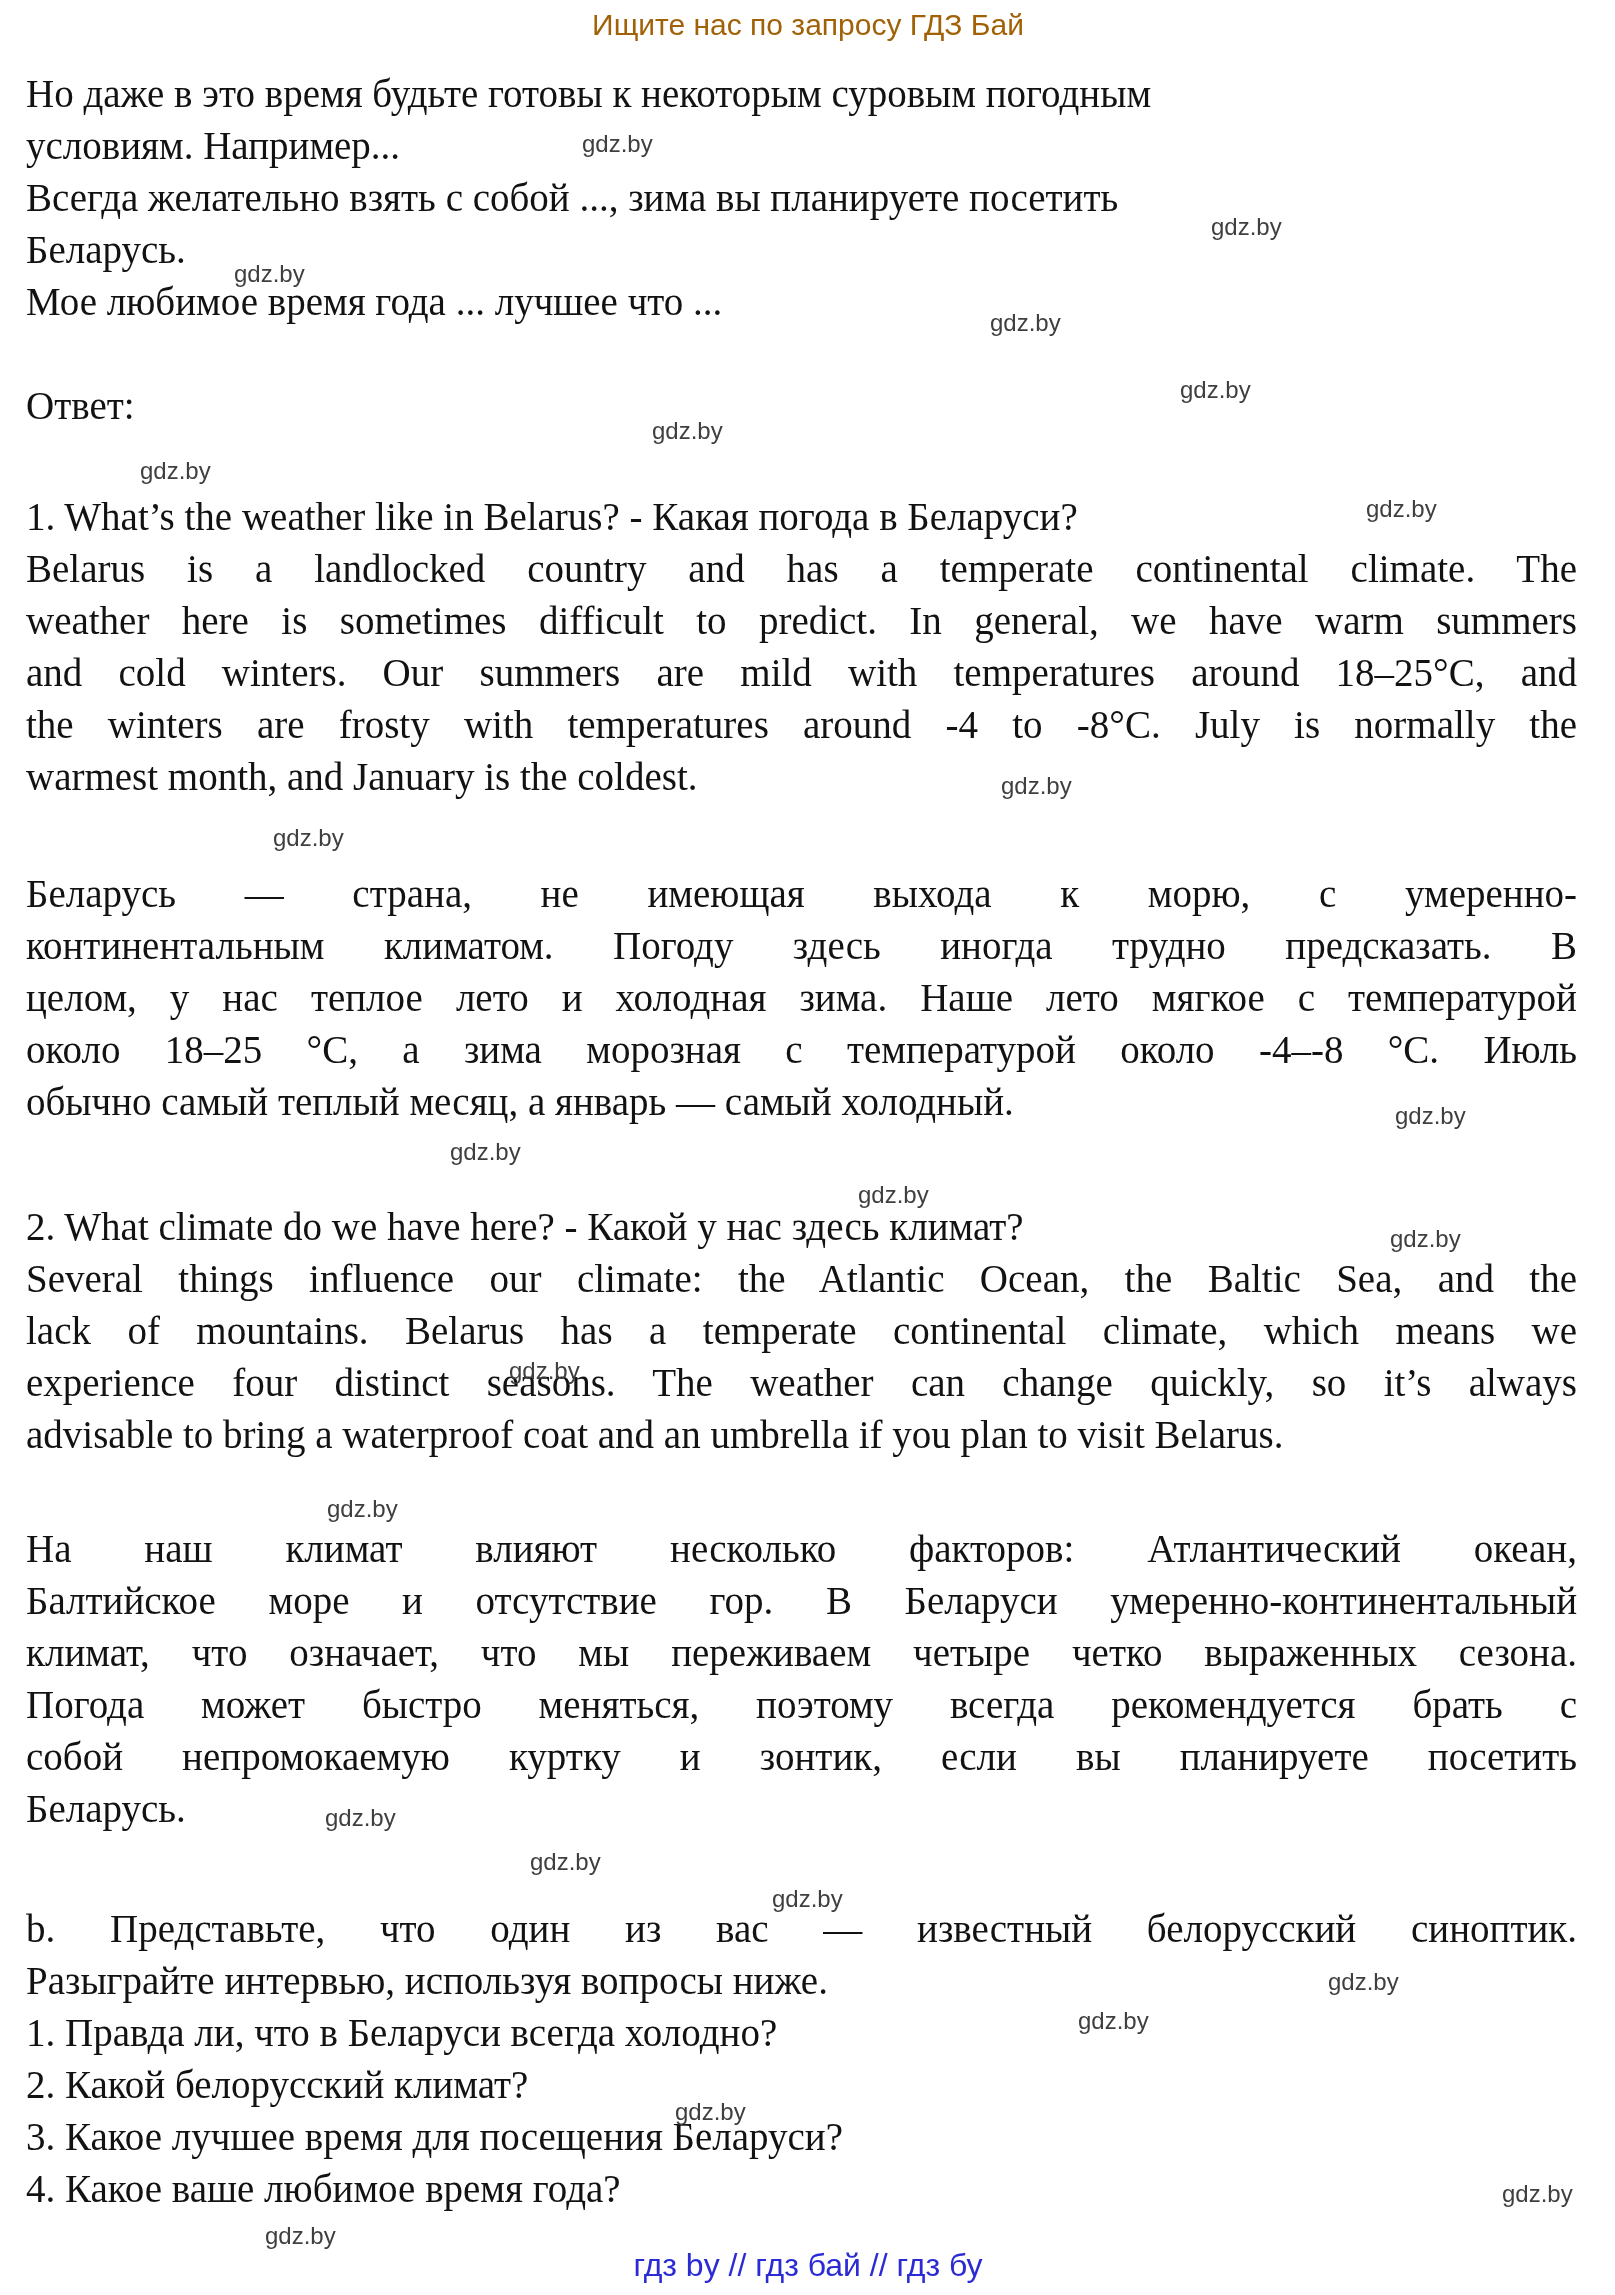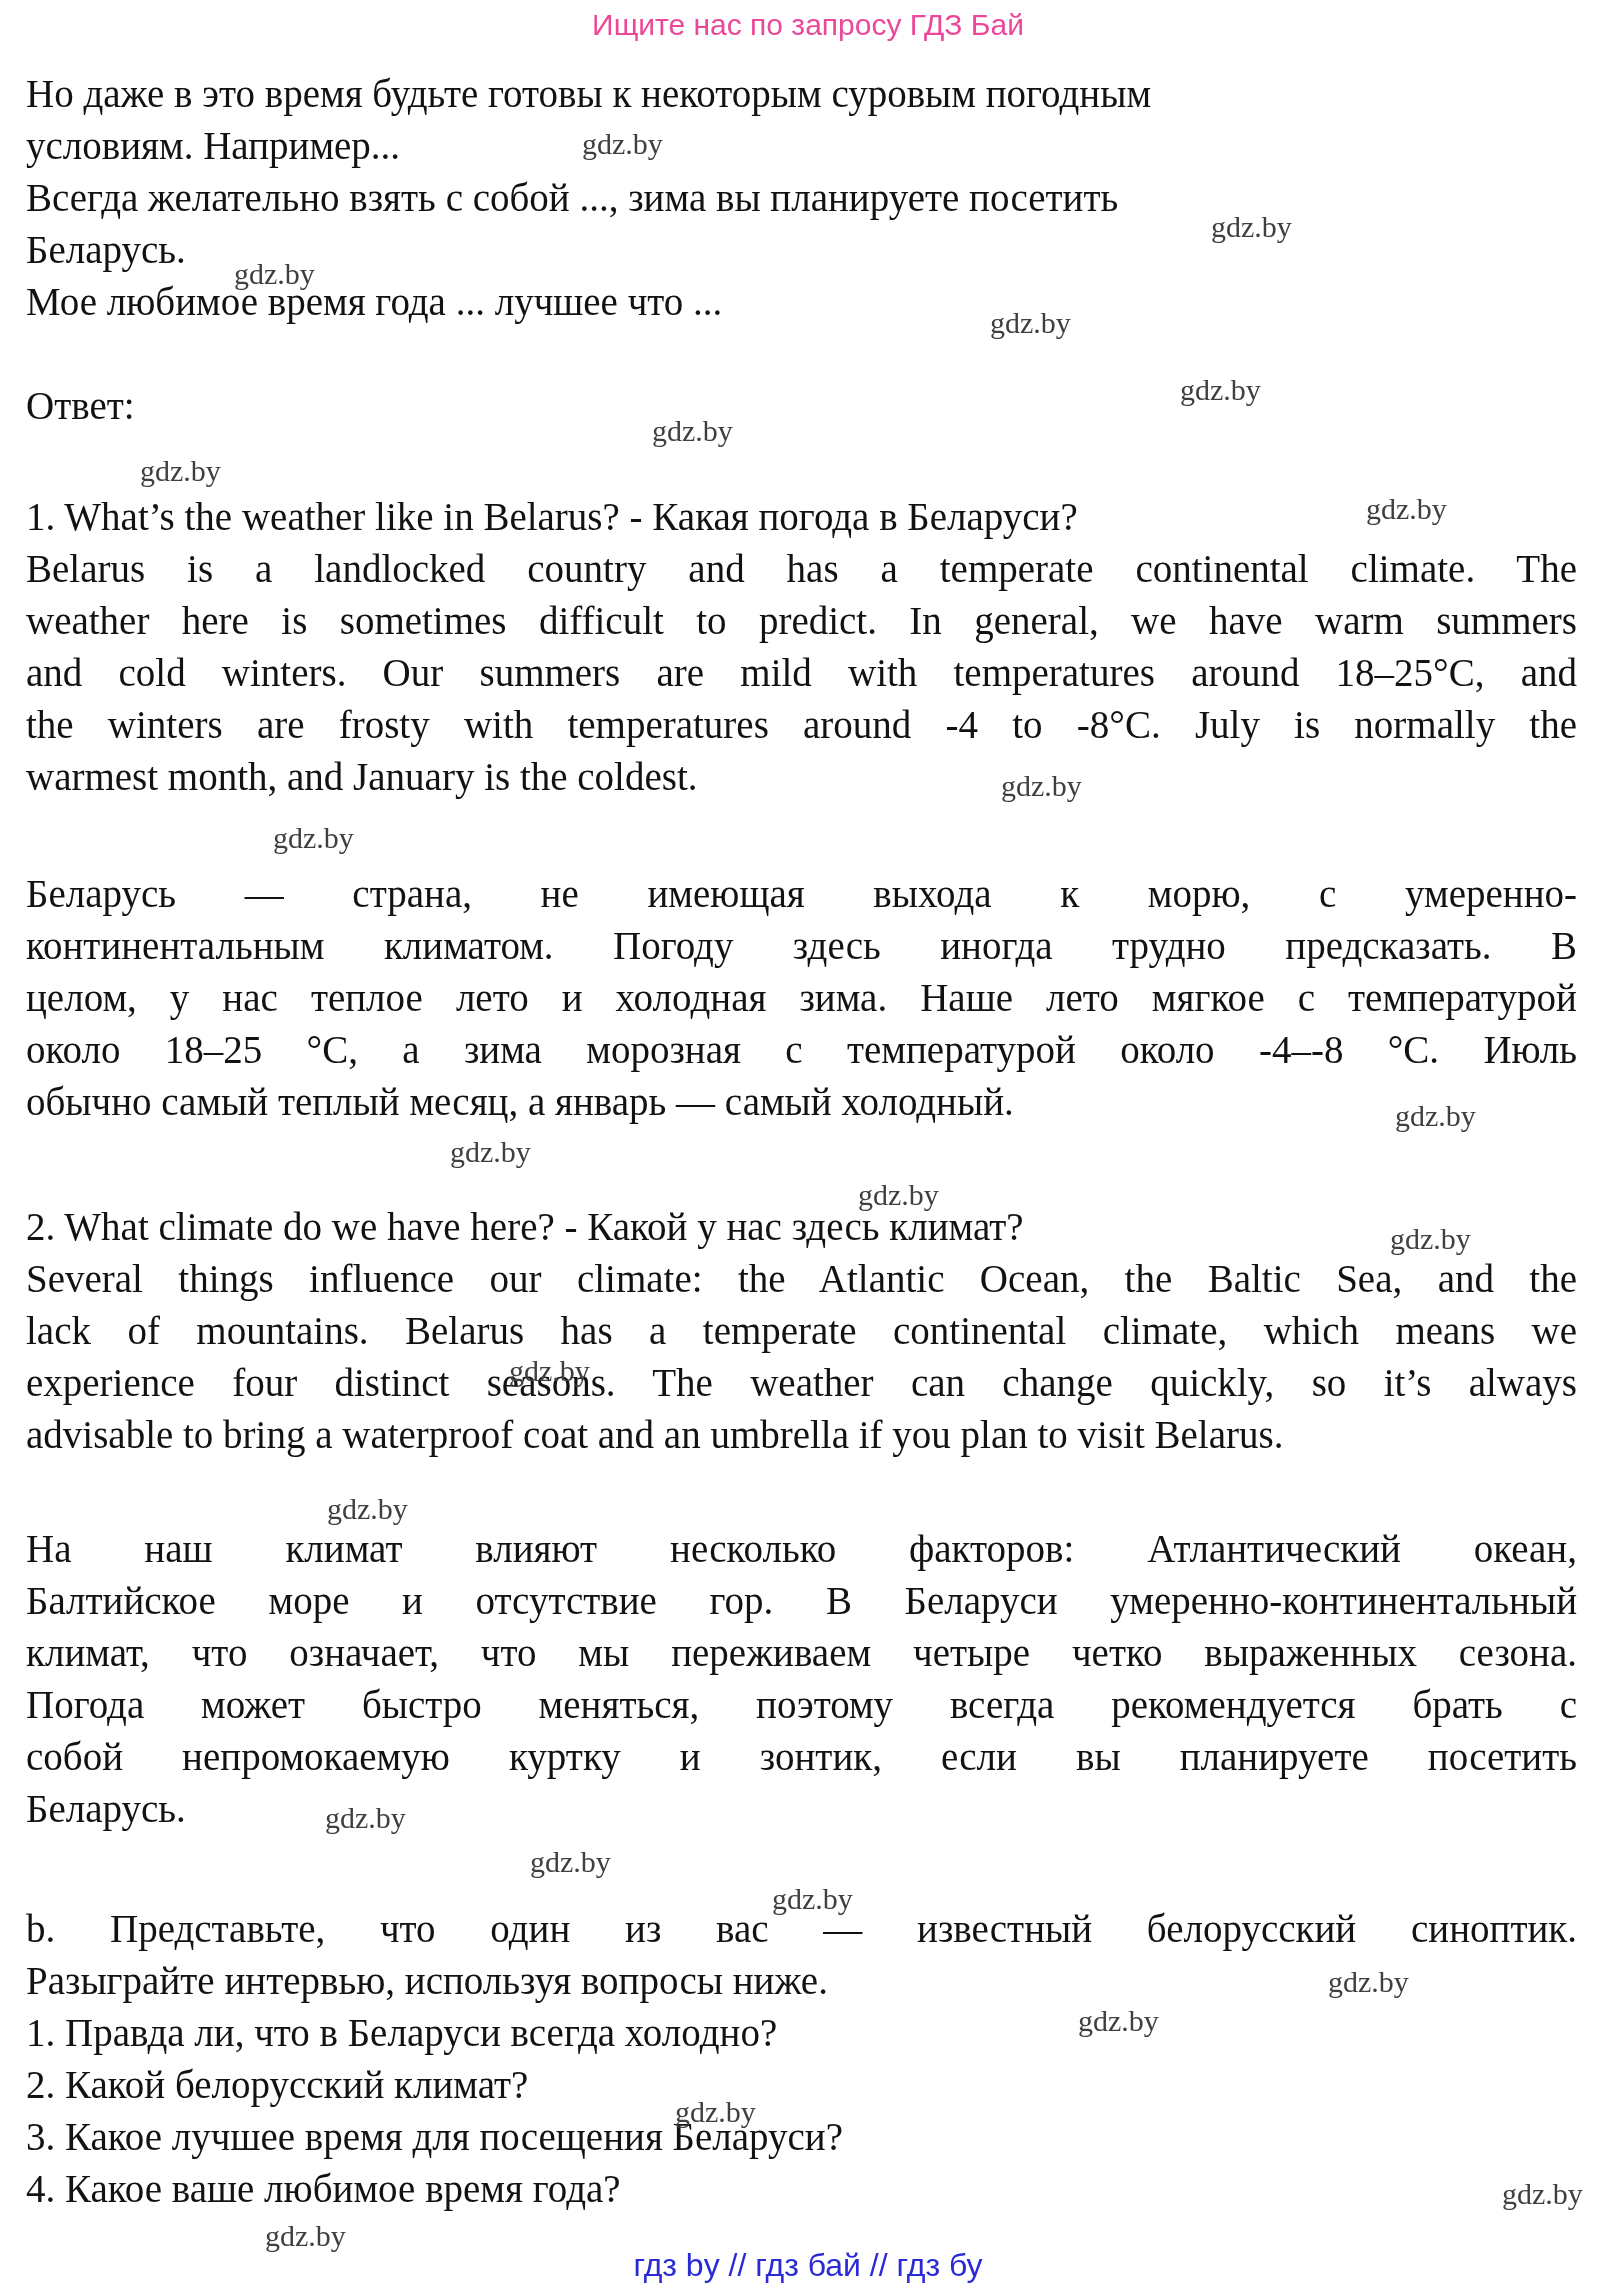--- a/index.html
+++ b/index.html
@@ -14,34 +14,34 @@
     color: #121212;
     overflow: hidden;
     margin: 0 auto;
   }
   .banner {
     position: absolute;
     top: 6.5px; left: 0; width: 100%;
     text-align: center;
     font-family: "Liberation Sans", "DejaVu Sans", sans-serif;
     font-size: 30px; line-height: 36px;
-    color: #ec4899;
+    color: #a16207;
   }
   .content {
     position: absolute;
     left: 26px; top: 68px;
     width: 1551px;
   }
   .para { margin: 0; }
   .ln { min-height: 52px; }
   .jl { text-align: justify; text-align-last: justify; }
   .wm {
     position: absolute;
-    font-family: Liberation Serif, serif;
-    font-size: 30px; line-height: 24.4px;
+    font-family: Liberation Sans, sans-serif;
+    font-size: 24px; line-height: 24.4px;
     color: #3f3f3f;
     white-space: nowrap;
   }
   .footer {
     position: absolute;
     left: 0; bottom: 13px; width: 100%;
     text-align: center;
     font-family: "Liberation Sans", "DejaVu Sans", sans-serif;
     font-size: 32px; line-height: 33px;
     color: #2b2bd5;

